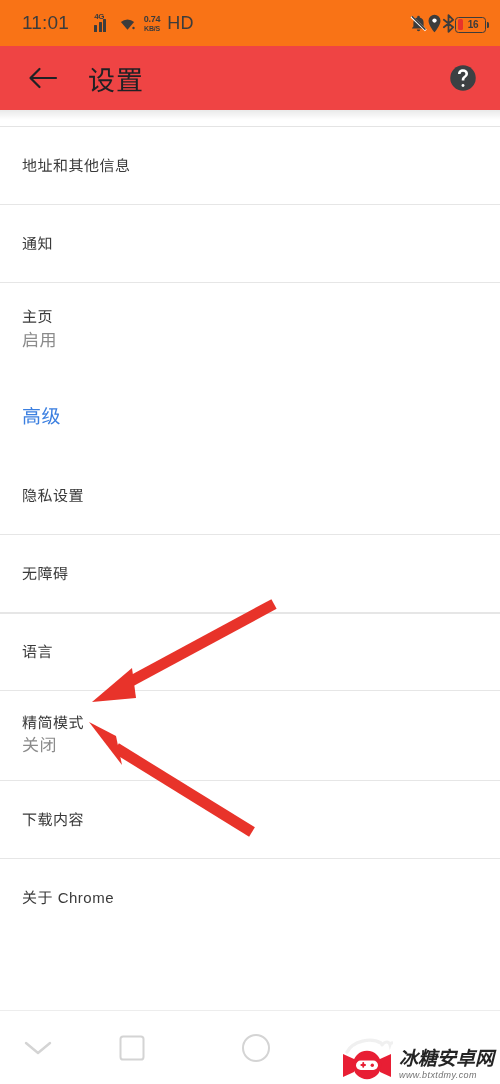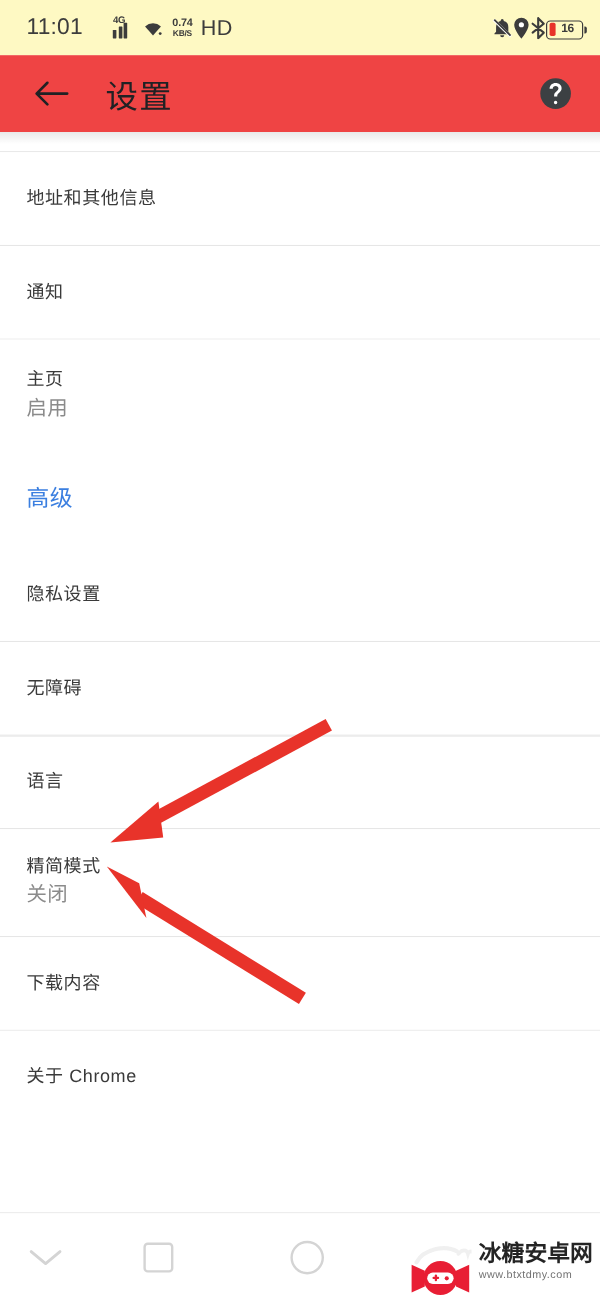--- a/index.html
+++ b/index.html
@@ -18,21 +18,21 @@
     height: 1084px;
     background: #ffffff;
   }
 
   
   .statusbar {
     position: absolute;
     top: 0; left: 0;
     width: 500px;
     height: 46px;
-    background: #fef9c3;
+    background: #f97316;
     display: flex;
     align-items: center;
     padding: 0 14px 0 22px;
   }
   .sb-left {
     display: flex;
     align-items: center;
     gap: 7px;
     flex: 1;
   }
@@ -242,23 +242,24 @@
   .nav-back   { left: 10px;  width: 56px; height: 56px; }
   .nav-recent { left: 104px; width: 56px; height: 56px; }
   .nav-home   { left: 228px; width: 56px; height: 56px; }
 
   
   .watermark {
     position: absolute;
     right: 6px;
     bottom: 4px;
     display: flex;
-    align-items: flex-start;
+    align-items: flex-end;
     gap: 6px;
     opacity: .97;
+    font-style: italic;
   }
   .wm-logo { position: relative; width: 52px; height: 44px; }
   .wm-text { display: flex; flex-direction: column; line-height: 1; }
   .wm-name {
     font-size: 19px;
     font-weight: 700;
     color: #1d1d1d;
     letter-spacing: 0px;
   }
   .wm-url {

